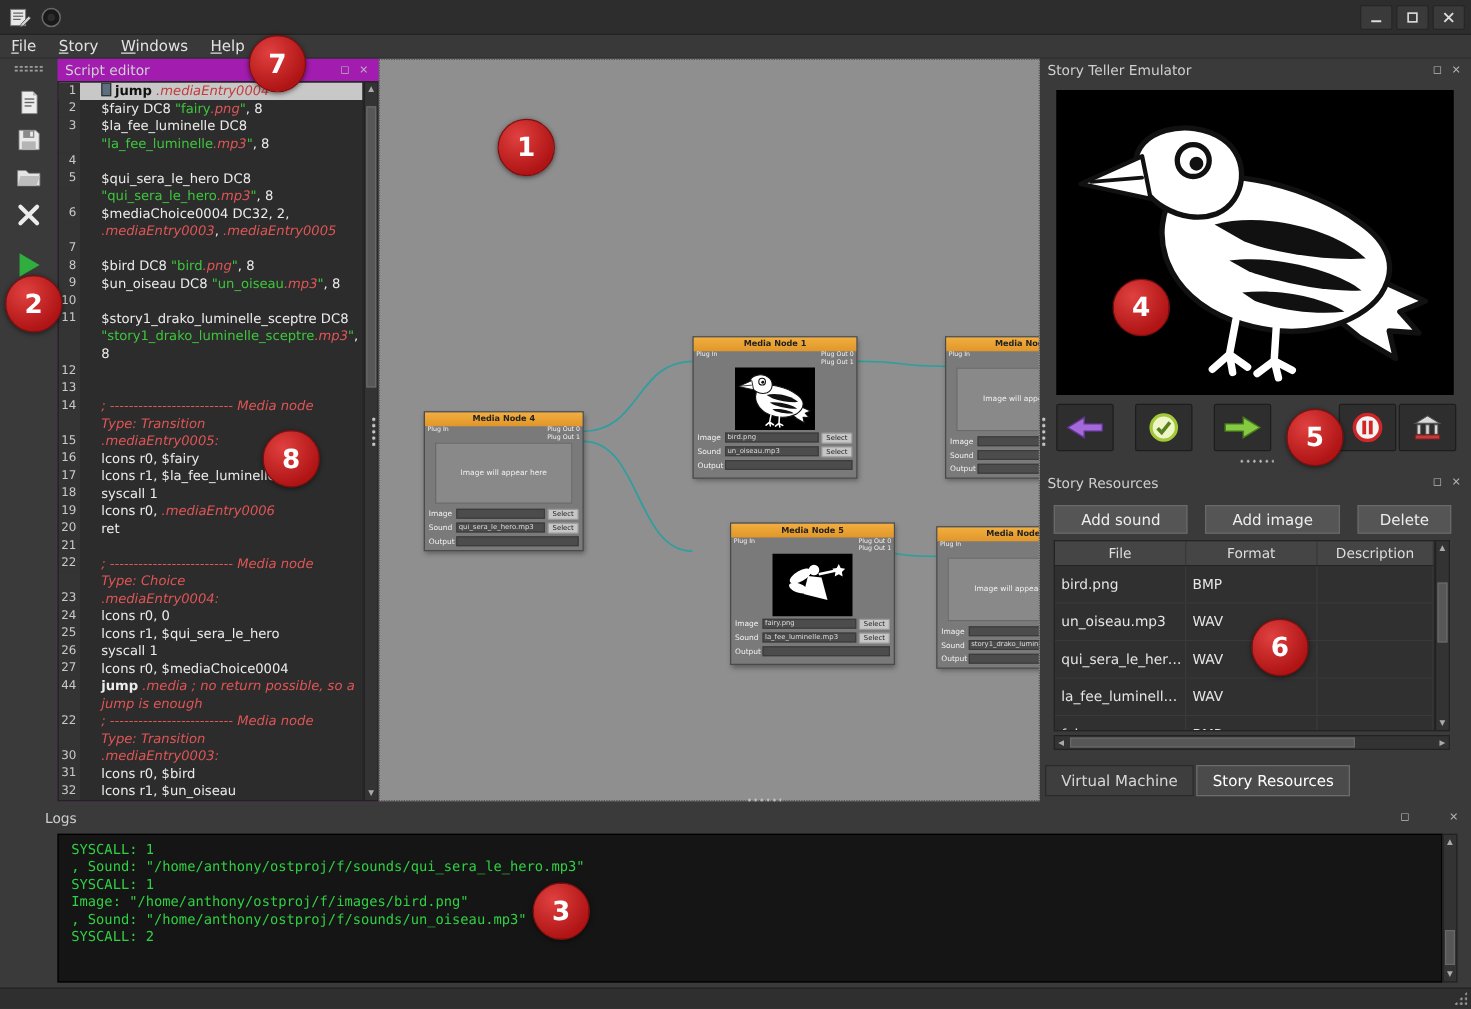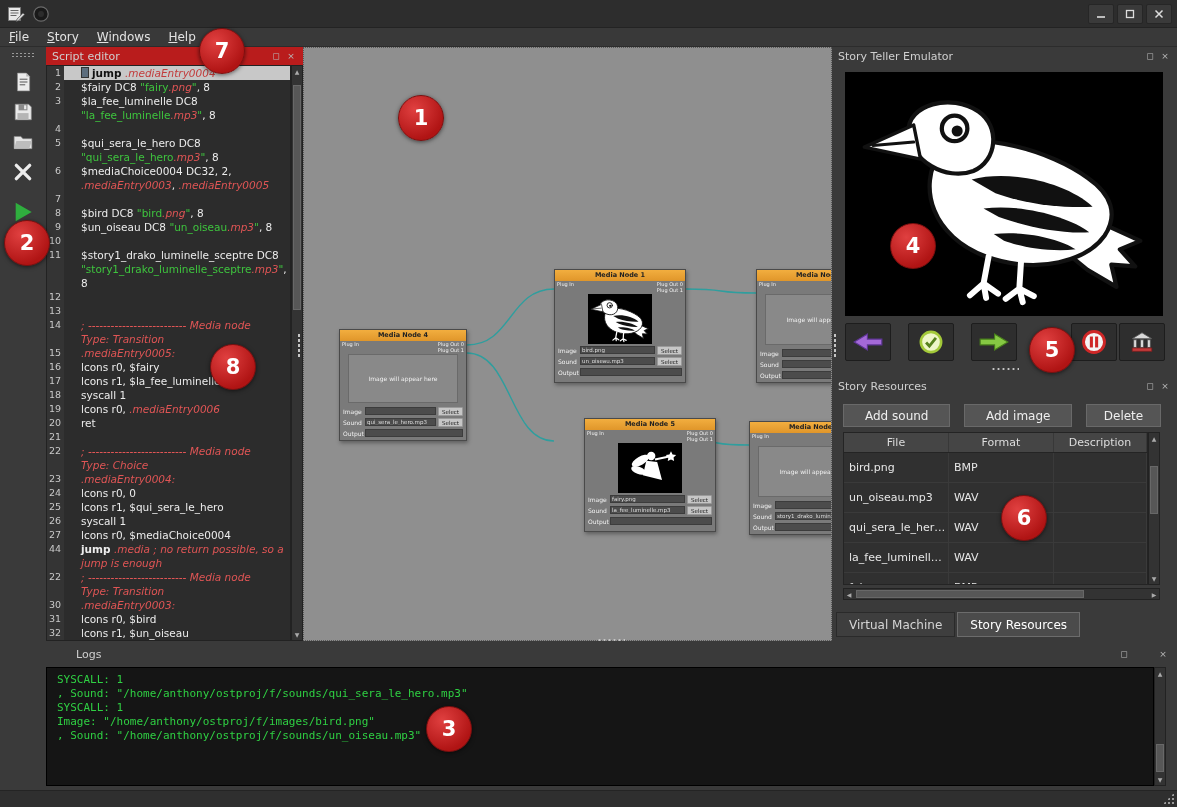--- a/index.html
+++ b/index.html
@@ -25,21 +25,21 @@
   .tbtn svg{width:20px;height:20px;}
   .tbtn[data-name="run-button"]{margin-top:12px;}
   .tbtn[data-name="run-button"] svg{width:24px;height:24px;}
 
   
   .panel-head{height:18px;display:flex;align-items:center;font-size:11px;color:#cfcfcf;padding:0 6px;}
   .panel-head .spacer{flex:1;}
   .pbtn{width:12px;height:12px;font-size:9px;line-height:12px;text-align:center;color:#b8b8b8;margin-left:3px;}
 
   
-  .panel-script{position:absolute;left:46px;top:47px;width:257px;height:594px;background:#b91c1c;}
+  .panel-script{position:absolute;left:46px;top:47px;width:257px;height:594px;background:#a21caf;}
   .editor{position:absolute;left:0;top:18px;right:12px;bottom:0;background:#2c2c2c;border:1px solid #222;overflow:hidden;}
   .erow{display:flex;height:14px;line-height:14px;font-size:10.5px;white-space:pre;}
   .erow.sel{background:#c8c8c8;}
   .erow.sel .code{color:#111;}
   .erow.sel .code::before{content:"";display:inline-block;width:6px;height:9px;background:#5d6e7e;border:1px solid #333;margin-right:3px;vertical-align:-1px;}
   .gut{width:17px;text-align:right;padding-right:3px;color:#c9c9c9;background:#343434;flex:none;font-size:9.5px;}
   .code{padding-left:17px;color:#ececec;overflow:hidden;}
   .tk-k{font-weight:bold;}
   .tk-str{color:#3ec43e;}
   .tk-ext,.tk-lbl,.tk-com{color:#e05555;font-style:italic;}
@@ -91,21 +91,21 @@
   .res-vsb{position:absolute;left:316px;top:55px;width:12px;height:153px;background:#333;border:1px solid #222;display:flex;flex-direction:column;align-items:center;}
   .res-hsb{position:absolute;left:11px;top:211px;width:317px;height:12px;background:#333;border:1px solid #222;display:flex;align-items:center;}
   .hsb-track{flex:1;height:100%;position:relative;}
   .hsb-thumb{position:absolute;top:1px;bottom:1px;background:#575757;border:1px solid #686868;}
   .dock-tabs{position:absolute;left:4px;top:235px;display:flex;gap:2px;}
   .tab{height:25px;padding:0 12px;background:#3e3e3e;border:1px solid #2a2a2a;color:#d5d5d5;font-size:12px;display:flex;align-items:center;}
   .tab.active{background:#4b4b4b;border-color:#6c6c6c;color:#fff;}
 
   
   .panel-logs{position:absolute;left:0;top:645px;width:1177px;height:145px;background:#3a3a3a;}
-  .logs-head{padding-left:76px;padding-right:8px;gap:24px;}
+  .logs-head{padding-left:36px;padding-right:8px;gap:24px;}
   .log-view{position:absolute;left:46px;top:22px;width:1108px;height:119px;background:#151515;border:1px solid #000;padding:5px 10px;overflow:hidden;}
   .logline{font-family:"DejaVu Sans Mono","Liberation Mono",monospace;font-size:11px;line-height:14px;color:#2fd043;white-space:pre;}
   .logs-vsb{position:absolute;left:1154px;top:22px;width:12px;height:119px;background:#333;border:1px solid #222;display:flex;flex-direction:column;align-items:center;}
 
   
   .statusbar{position:absolute;left:0;top:790px;width:100%;height:17px;background:#2f2f2f;border-top:1px solid #242424;}
   .resize-grip{position:absolute;right:3px;bottom:3px;width:11px;height:11px;background-image:radial-gradient(#9a9a9a 1px,transparent 1.2px);background-size:4px 4px;clip-path:polygon(100% 0,100% 100%,0 100%);}
 
   
   .grip-v{position:absolute;width:4px;height:24px;background-image:radial-gradient(#c5c5c5 1px,transparent 1.3px);background-size:4px 5px;}
@@ -540,20 +540,21 @@
     <span class="pbtn" data-name="panel-float-icon">◻</span>
     <span class="pbtn" data-name="panel-close-icon">×</span>
   </div>
   <div class="log-view" data-name="log-output">
     <div data-name="log-lines">
         <div class="logline" data-name="log-line">SYSCALL: 1</div>
         <div class="logline" data-name="log-line">, Sound: "/home/anthony/ostproj/f/sounds/qui_sera_le_hero.mp3"</div>
         <div class="logline" data-name="log-line">SYSCALL: 1</div>
         <div class="logline" data-name="log-line">Image: "/home/anthony/ostproj/f/images/bird.png"</div>
         <div class="logline" data-name="log-line">, Sound: "/home/anthony/ostproj/f/sounds/un_oiseau.mp3"</div>
+        <div class="logline" data-name="log-line">SYSCALL: 2</div>
       </div>
   </div>
   <div class="logs-vsb" data-name="logs-scrollbar">
     <span class="sb-btn" data-name="scroll-up-icon">▲</span>
     <div class="sb-track" data-name="scrollbar-track">
         <div class="sb-thumb" style="bottom:2px;height:28px" data-name="scrollbar-thumb"></div>
       </div>
     <span class="sb-btn" data-name="scroll-down-icon">▼</span>
   </div>
 </div>

